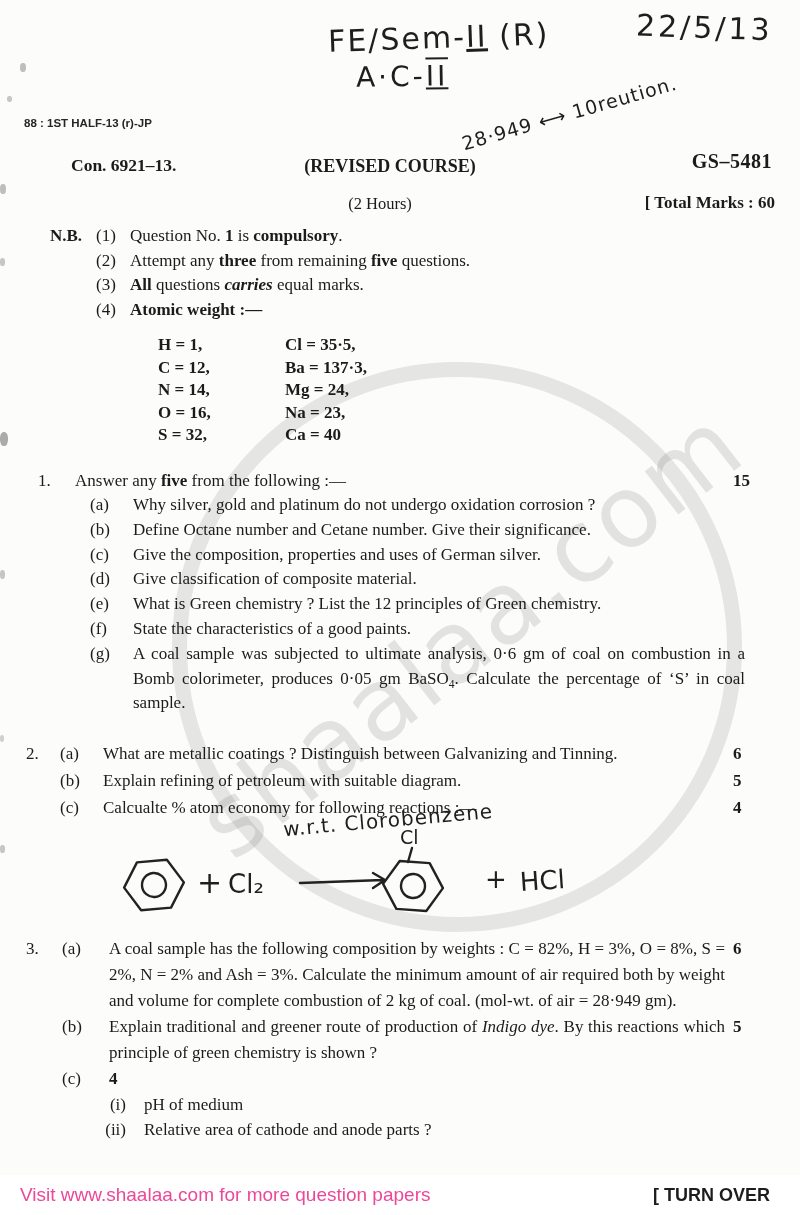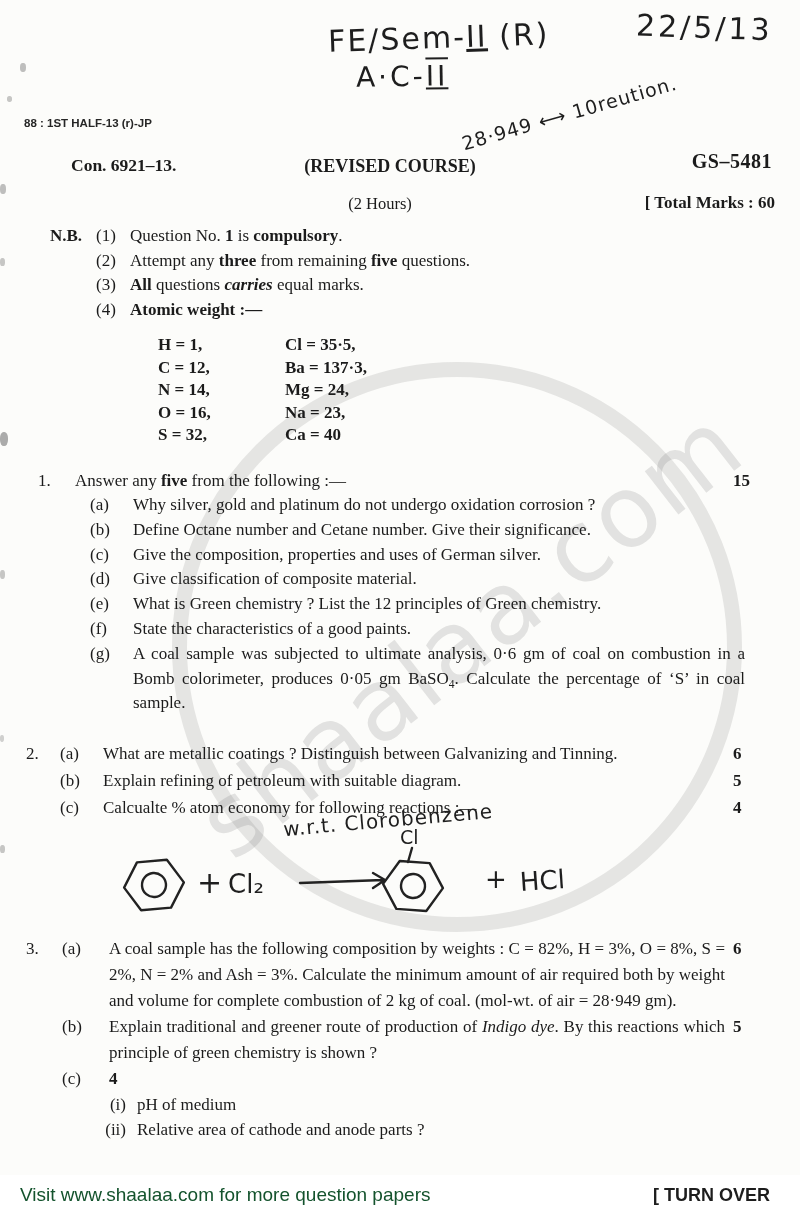--- a/index.html
+++ b/index.html
@@ -60,26 +60,26 @@
   .q2-num{width:34px;flex:none;}
   .q2-label{width:43px;flex:none;}
   .q2-text{flex:1;}
   .q3{top:936px;}
   .q3-row{display:flex;line-height:26px;}
   .q3-num{width:36px;flex:none;}
   .q3-label{width:47px;flex:none;}
   .q3-text{flex:1;text-align:justify;padding-right:8px;}
   .q3-sub{display:flex;margin-left:74px;line-height:25px;}
   .sub-label{width:26px;flex:none;text-align:right;}
-  .sub-text{margin-left:11px;}
+  .sub-text{margin-left:18px;}
   sub{font-size:68%;line-height:0;}
   
   .footer{position:absolute;left:0;right:0;bottom:0;height:40px;background:#ffffff;
           font-family:"Liberation Sans", sans-serif;}
-  .footer-left{position:absolute;left:20px;top:9px;font-size:19px;color:#14532d;}
+  .footer-left{position:absolute;left:20px;top:9px;font-size:19px;color:#ec4899;}
   .footer-right{position:absolute;right:30px;top:10px;font-size:18px;font-weight:bold;color:#1d1d1d;}
 </style>
 </head>
 <body>
 
 <div id="page">
 
   <div class="wm-ring"></div>
   <div class="wm-text">shaalaa.com</div>
 

